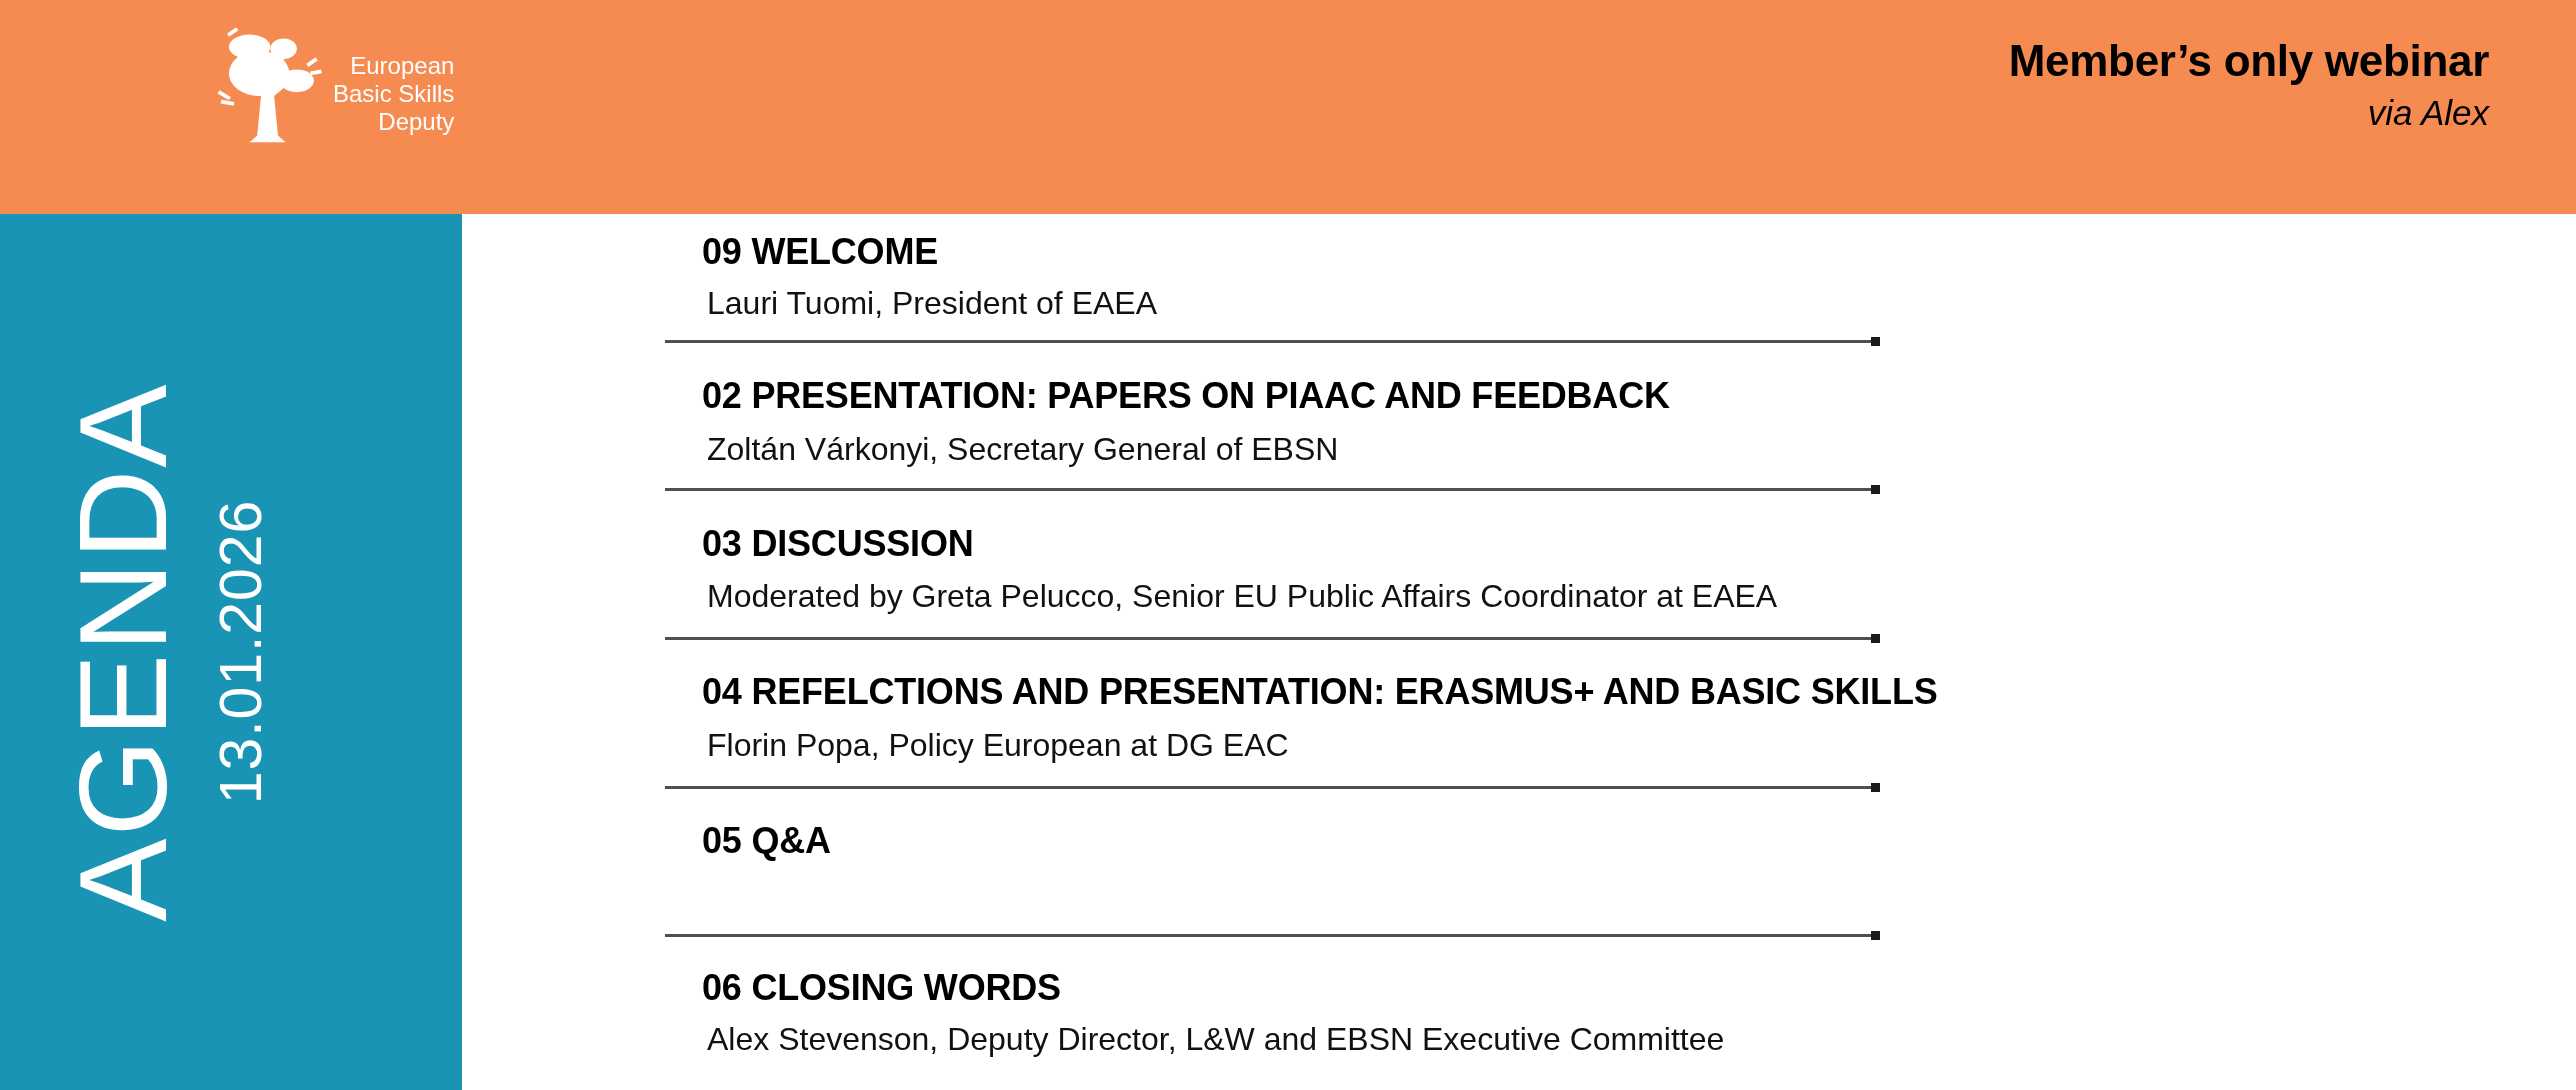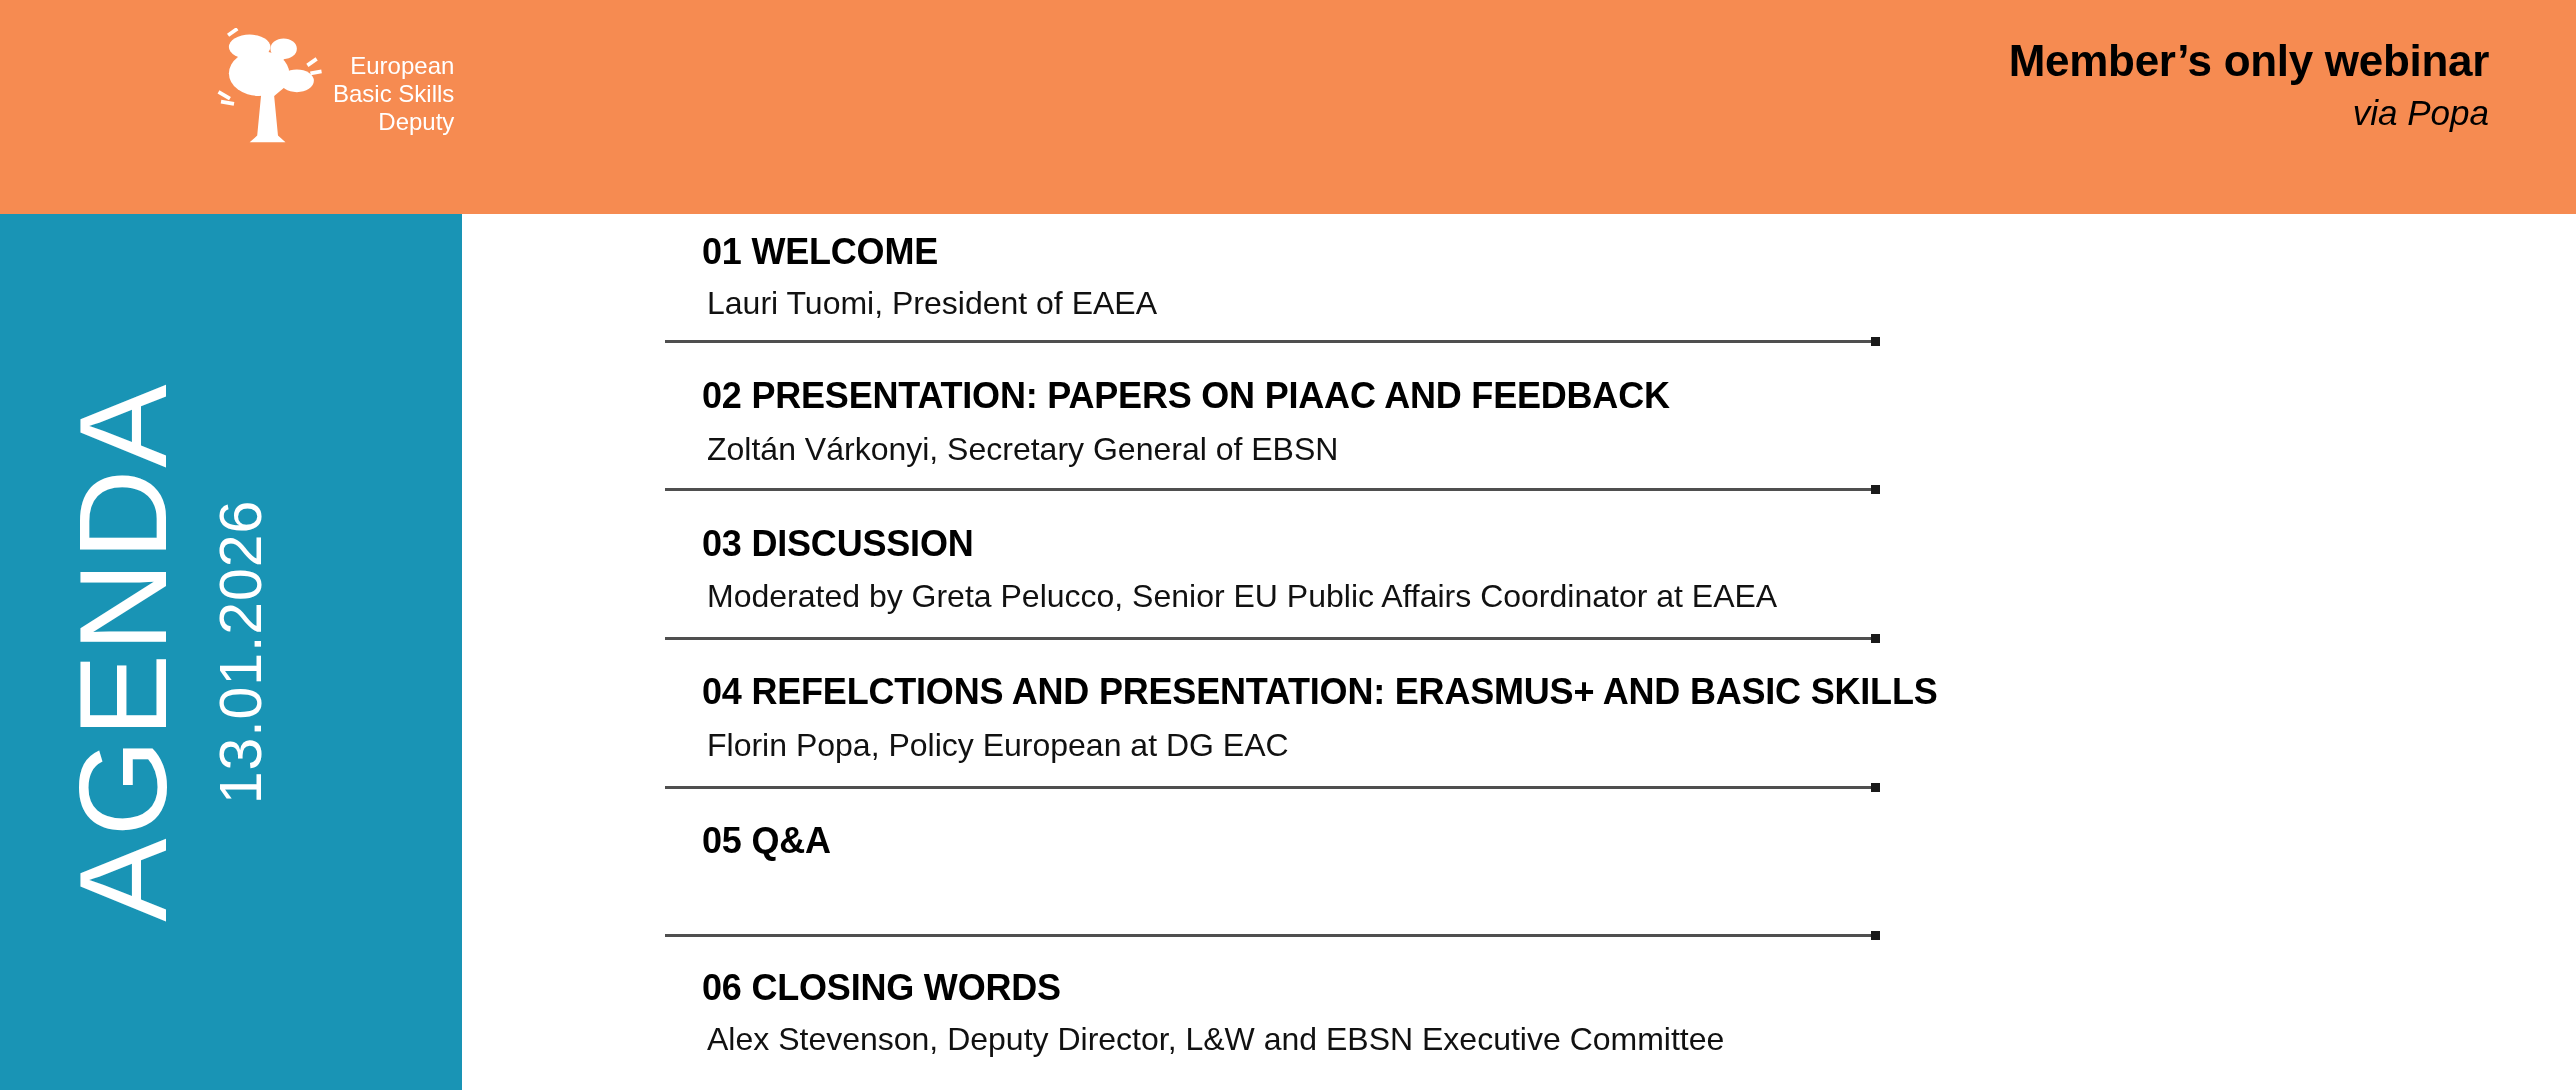--- a/index.html
+++ b/index.html
@@ -230,32 +230,32 @@
     </svg>
     <div id="ebsn-wordmark">
       <div>European</div>
       <div>Basic Skills</div>
       <div>Deputy</div>
     </div>
   </div>
 
   <div id="header-right">
     <div id="webinar-title">Member’s only webinar</div>
-    <div id="webinar-platform">via Popa</div>
+    <div id="webinar-platform">via Alex</div>
   </div>
 </div>
 
 <div id="sidebar">
   <div id="agenda-vertical">AGENDA</div>
   <div id="agenda-date-vertical">13.01.2026</div>
 </div>
 
 <div id="agenda-list">
     <div class="agenda-item" style="height: 0px;">
-      <div class="agenda-item-title" style="top: 17px;">01 WELCOME</div>
+      <div class="agenda-item-title" style="top: 17px;">09 WELCOME</div>
       <div class="agenda-item-speaker" style="top: 69px;">Lauri Tuomi, President of EAEA</div>
       <div class="agenda-divider" style="top: 126px;"></div>
     </div>
     <div class="agenda-item" style="height: 0px;">
       <div class="agenda-item-title" style="top: 161px;">02 PRESENTATION: PAPERS ON PIAAC AND FEEDBACK</div>
       <div class="agenda-item-speaker" style="top: 215px;">Zoltán Várkonyi, Secretary General of EBSN</div>
       <div class="agenda-divider" style="top: 274px;"></div>
     </div>
     <div class="agenda-item" style="height: 0px;">
       <div class="agenda-item-title" style="top: 309px;">03 DISCUSSION</div>

